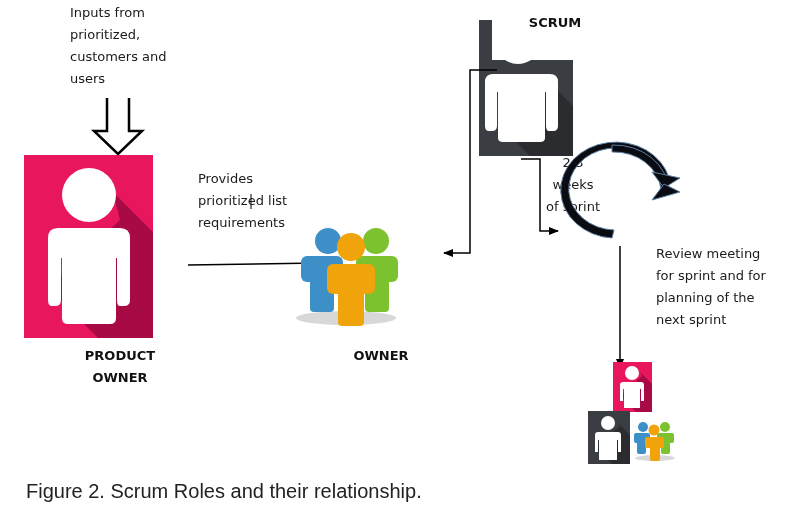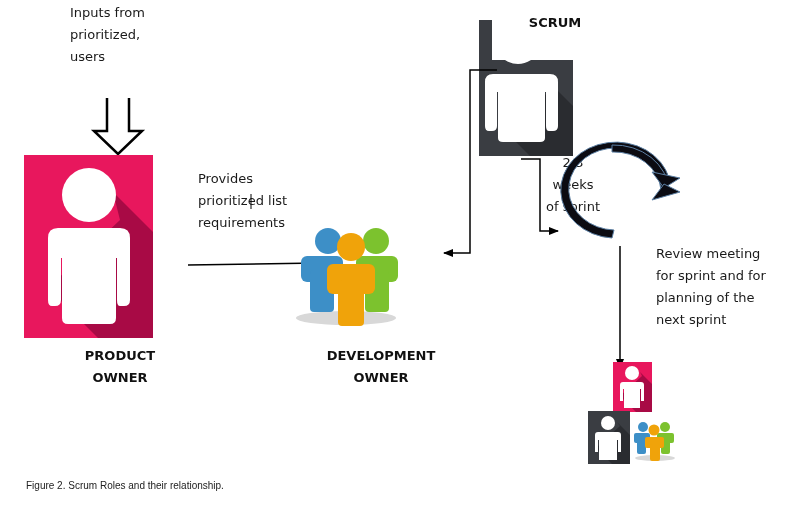--- a/index.html
+++ b/index.html
@@ -1,29 +1,30 @@
 <!DOCTYPE html>
 <html><head>
 <meta charset="utf-8">
 <style>
   html, body { margin: 0; padding: 0; background: #ffffff; }
   body { width: 785px; height: 505px; position: relative; overflow: hidden;
          font-family: "DejaVu Sans", sans-serif; color: #111; }
   .txt { position: absolute; font-family: "DejaVu Sans", sans-serif; font-size: 13px; line-height: 22px; color: #1a1a1a; white-space: nowrap; }
   .lbl { position: absolute; font-family: "DejaVu Sans", sans-serif; font-weight: bold; font-size: 13px; line-height: 22px; text-align: center; color: #111; }
-  .caption { position: absolute; left: 26px; top: 480px; font-family: "Liberation Sans", sans-serif; font-size: 10px; color: #222; }
+  .caption { position: absolute; left: 26px; top: 480px; font-family: "Liberation Sans", sans-serif; font-size: 20px; color: #222; }
   svg.layer { position: absolute; left: 0; top: 0; }
   .line { display: block; }
 </style>
 </head>
 <body>
 
 <div class="txt" style="left:70px; top:2px;">
   <span class="line">Inputs from</span>
   <span class="line">prioritized,</span>
+  <span class="line">customers and</span>
   <span class="line">users</span>
 </div>
 
 <div class="txt" style="left:198px; top:168px;">
   <span class="line">Provides</span>
   <span class="line">prioritized list</span>
   <span class="line">requirements</span>
 </div>
 
 <div class="txt" style="left:546px; top:152px;text-align:center;">
@@ -38,21 +39,20 @@
   <span class="line">planning of the</span>
   <span class="line">next sprint</span>
 </div>
 
 <div class="lbl" style="left:70px; top:345px; width:100px;">
   <span class="line">PRODUCT</span>
   <span class="line">OWNER</span>
 </div>
 
 <div class="lbl" style="left:318px; top:345px; width:126px;">
-  <span class="line">DEVELOPMENT</span>
   <span class="line">OWNER</span>
 </div>
 
 <div class="lbl" style="left:510px; top:12px; width:90px;">
   <span class="line">SCRUM</span>
 </div>
 
 <div class="caption">Figure 2. Scrum Roles and their relationship.</div>
 
 <svg class="layer" width="785" height="505" viewBox="0 0 785 505">

